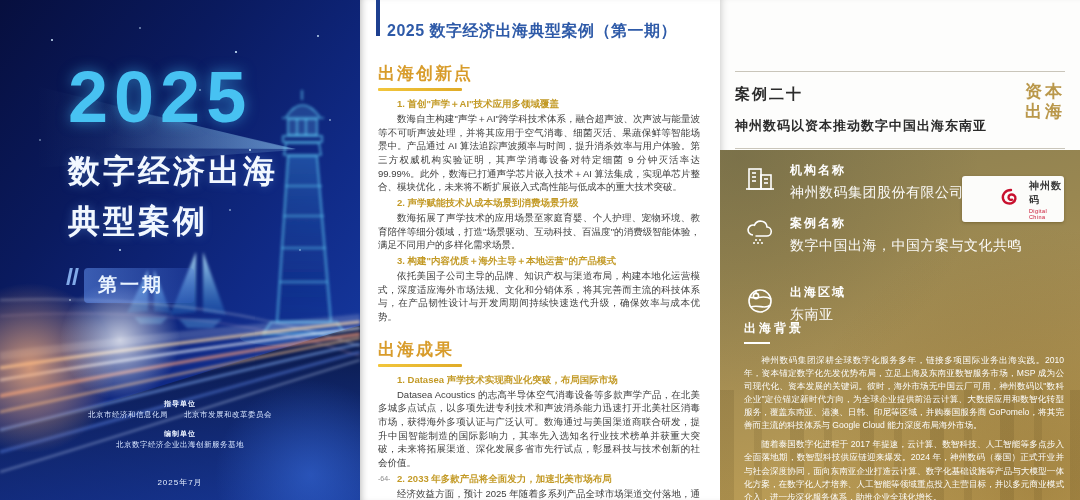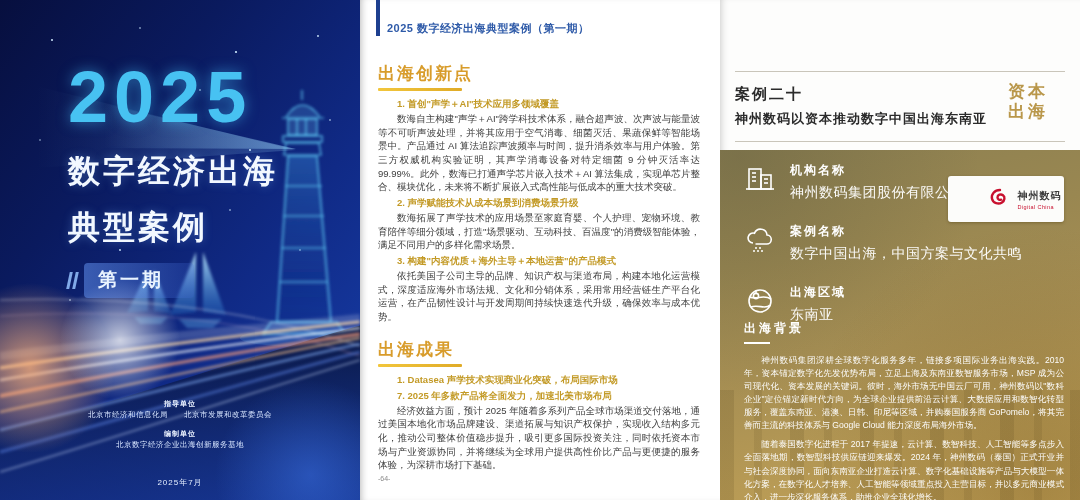--- a/index.html
+++ b/index.html
@@ -8,71 +8,71 @@
 
   
   .page-cover { position:relative; width:360px; height:500px; flex:0 0 360px;
     background:linear-gradient(128deg,#070f3e 0%,#0a1a5e 30%,#102a86 62%,#1840ad 100%); overflow:hidden; }
   .cover-art { position:absolute; inset:0; }
   .cover-text { position:absolute; left:68px; top:56px; z-index:3; }
   .cover-year { font-size:72px; font-weight:800; letter-spacing:6px; color:#47c2f2;
     text-shadow:0 0 14px rgba(70,190,245,.55); }
   .cover-title { font-size:32px; font-weight:800; letter-spacing:3px; color:#f2f8ff;
     text-shadow:0 0 10px rgba(120,180,255,.35); margin-top:12px; }
-  .cover-title + .cover-title { }
-  .issue-badge { margin-top:13px; display:inline-flex; align-items:center; }
+  .cover-title + .cover-title { margin-top:6px; }
+  .issue-badge { margin-top:24px; display:inline-flex; }
   .badge-bars { display:inline-flex; gap:3px; margin-right:7px; }
   .badge-bars i { display:block; width:3px; height:17px; background:rgba(150,195,255,.85); transform:skewX(-12deg); }
   .badge-box { background:linear-gradient(90deg,rgba(105,155,250,.50),rgba(60,100,210,.22));
     border-radius:4px; padding:4px 30px 5px 14px; font-size:19px; font-weight:700;
     color:#eaf4ff; letter-spacing:3px; }
   .cover-footer { position:absolute; left:0; right:0; bottom:12px; text-align:center; z-index:3; }
   .f-label { font-size:7px; font-weight:700; color:#eaf2ff; letter-spacing:1px; margin-top:9px; }
   .f-text { font-size:7.5px; color:#d7e5ff; margin-top:1px; letter-spacing:.5px; }
   .f-date { font-size:8px; color:#e4eeff; margin-top:27px; letter-spacing:1px; }
 
   
   .page-middle { position:relative; width:360px; height:500px; flex:0 0 360px; background:#ffffff;
     box-shadow:inset 6px 0 8px -6px rgba(0,0,0,.35); }
   .mid-headbar { position:absolute; left:16px; top:0; width:4px; height:36px; background:#1d3f8f; }
-  .mid-header { position:absolute; left:27px; top:21px; font-size:11px; font-weight:700; color:#2e5aa8; letter-spacing:.5px; }
+  .mid-header { position:absolute; left:27px; top:21px; font-size:16px; font-weight:700; color:#2e5aa8; letter-spacing:.5px; }
   .mid-content { position:absolute; left:18px; right:20px; top:62px; }
   .sec-title { font-size:17px; font-weight:800; color:#d89c2b; letter-spacing:2px; }
   .sec-underline { width:84px; height:3px; background:linear-gradient(90deg,#f2c63c,#e0ab27); margin:3px 0 7px; border-radius:1px; }
   .sub-head { font-size:9.5px; font-weight:700; color:#c39a26; text-indent:2em; margin-top:3px; }
   .body-p { font-size:9.5px; line-height:1.44; color:#3d3d3d; text-align:justify; text-indent:2em; margin:1px 0 2px; }
   .sec-gap { height:12px; }
   .page-num { position:absolute; left:18px; bottom:18px; font-size:7px; color:#8a8a8a; }
 
   
   .page-right { position:relative; width:360px; height:500px; flex:0 0 360px; background:#fdfdfc;
     box-shadow:inset 6px 0 8px -6px rgba(0,0,0,.25); }
   .case-head { position:absolute; left:15px; right:15px; top:71px;
     border-top:1.5px solid #c9c5ba; border-bottom:1.5px solid #c9c5ba; padding:13px 0 13px; }
   .case-number { font-size:15px; font-weight:800; color:#2b2b2b; letter-spacing:2px; }
-  .case-title { font-size:13px; font-weight:800; color:#2b2b2b; margin-top:6px; letter-spacing:1px; }
-  .case-tag { position:absolute; right:0; top:10px; display:flex; align-items:center; gap:4px; }
+  .case-title { font-size:13px; font-weight:800; color:#2b2b2b; margin-top:13px; letter-spacing:1px; }
+  .case-tag { position:absolute; right:0; top:10px; display:flex; align-items:center; gap:4px;flex-direction:column; }
   .tag-text { text-align:right; font-size:17px; font-weight:800; color:#b9974a; line-height:1.15; letter-spacing:3px; }
   .tag-strip { width:13px; border-radius:2px; background:linear-gradient(180deg,#c9a84c,#b3913c);
     box-shadow:inset 0 0 0 1px rgba(255,255,255,.25);
     background-image:repeating-linear-gradient(180deg,rgba(255,255,255,.55) 0 1.5px,rgba(0,0,0,0) 1.5px 5px); }
   .gold-area { position:absolute; left:0; right:0; top:150px; bottom:0;
     background:linear-gradient(168deg,#8d8051 0%,#998751 28%,#a78f53 55%,#b79a55 80%,#c0a057 100%); }
   .gold-area::before { content:""; position:absolute; inset:0;
     background:radial-gradient(ellipse at 88% 96%, rgba(110,80,25,.30), rgba(0,0,0,0) 55%),
                radial-gradient(ellipse at 6% 2%, rgba(75,75,55,.28), rgba(0,0,0,0) 50%); }
   .gold-area::after { content:""; position:absolute; left:0; right:0; bottom:0; height:110px; opacity:.14;
     background:repeating-linear-gradient(90deg, rgba(60,45,10,.9) 0 14px, rgba(0,0,0,0) 14px 34px, rgba(60,45,10,.7) 34px 42px, rgba(0,0,0,0) 42px 70px); }
   .info-row { position:absolute; left:24px; display:flex; align-items:flex-start; z-index:2; }
   .info-icon { width:32px; height:32px; flex:0 0 32px; margin-right:14px; color:#fff; }
   .info-icon svg { width:32px; height:32px; }
   .info-label { font-size:12px; font-weight:800; color:#ffffff; letter-spacing:2px; }
   .info-value { font-size:14px; color:rgba(255,255,255,.96); margin-top:5px; letter-spacing:.5px; }
-  .row-1 { top:12px; } .row-2 { top:73px; } .row-3 { top:134px; }
-  .brand-logo { position:absolute; right:16px; top:26px; width:116px; height:46px; background:#fcfcfa;
+  .row-1 { top:12px; } .row-2 { top:65px; } .row-3 { top:134px; }
+  .brand-logo { position:absolute; right:16px; top:26px; width:102px; height:46px; background:#fcfcfa;
     border-radius:3px; display:flex; align-items:center; justify-content:center; gap:5px; z-index:2;
     box-shadow:0 1px 3px rgba(60,45,0,.35);padding-left:36px; }
   .logo-mark svg { width:26px; height:26px; display:block; }
   .logo-name { font-size:10px; font-weight:800; color:#3a3a3a; letter-spacing:1px; }
   .logo-sub { font-size:5.5px; color:#c8102e; margin-top:1px; letter-spacing:.4px; }
   .bg-section { position:absolute; left:24px; right:16px; top:170px; z-index:2; }
   .bg-title { font-size:12px; font-weight:800; color:#ffffff; letter-spacing:3px; }
   .bg-underline { width:26px; height:2px; background:#fff; margin:5px 0 10px; }
   .bg-p { font-size:8.6px; line-height:1.52; color:#ffffff; text-align:justify; text-indent:2em; margin-bottom:6px; opacity:.97; }
 </style>
@@ -209,30 +209,31 @@
     <div class="mid-content">
 
       <div>
         <div class="sec-title">出海创新点</div>
         <div class="sec-underline"></div>
         <div class="sub-head">1. 首创"声学＋AI"技术应用多领域覆盖</div>
         <p class="body-p">数海自主构建"声学＋AI"跨学科技术体系，融合超声波、次声波与能量波等不可听声波处理，并将其应用于空气消毒、细菌灭活、果蔬保鲜等智能场景中。产品通过 AI 算法追踪声波频率与时间，提升消杀效率与用户体验。第三方权威机构实验证明，其声学消毒设备对特定细菌 9 分钟灭活率达 99.99%。此外，数海已打通声学芯片嵌入技术＋AI 算法集成，实现单芯片整合、模块优化，未来将不断扩展嵌入式高性能与低成本的重大技术突破。</p>
         <div class="sub-head">2. 声学赋能技术从成本场景到消费场景升级</div>
         <p class="body-p">数海拓展了声学技术的应用场景至家庭育婴、个人护理、宠物环境、教育陪伴等细分领域，打造"场景驱动、互动科技、百温度"的消费级智能体验，满足不同用户的多样化需求场景。</p>
         <div class="sub-head">3. 构建"内容优质＋海外主导＋本地运营"的产品模式</div>
-        <p class="body-p">依托美国子公司主导的品牌、知识产权与渠道布局，构建本地化运营模式，深度适应海外市场法规、文化和分销体系，采用常用经营链生产平台化运营，在产品韧性设计与开发周期间持续快速迭代升级，确保效率与成本优势。</p>
+        <p class="body-p">依托美国子公司主导的品牌、知识产权与渠道布局，构建本地化运营模式，深度适应海外市场法规、文化和分销体系，将其完善而主流的科技体系与，在产品韧性设计与开发周期间持续快速迭代升级，确保效率与成本优势。</p>
       </div>
 
       <div class="sec-gap"></div>
 
       <div>
         <div class="sec-title">出海成果</div>
         <div class="sec-underline"></div>
         <div class="sub-head">1. Datasea 声学技术实现商业化突破，布局国际市场</div>
-        <div class="sub-head">7. 2025 年多款产品将全面发力，加速北美市场布局</div>
+        <p class="body-p">Datasea Acoustics 的志高半导体空气消毒设备等多款声学产品，在北美多城多点试点，以多项先进专利技术和声波消杀能力迅速打开北美社区消毒市场，获得海外多项认证与广泛认可。数海通过与美国渠道商联合研发，提升中国智能制造的国际影响力，其率先入选知名行业技术榜单并获重大突破，未来将拓展渠道、深化发展多省市先行试点，彰显科技与技术创新的社会价值。</p>
+        <div class="sub-head">2. 2033 年多款产品将全面发力，加速北美市场布局</div>
         <p class="body-p">经济效益方面，预计 2025 年随着多系列产品全球市场渠道交付落地，通过美国本地化市场品牌建设、渠道拓展与知识产权保护，实现收入结构多元化，推动公司整体价值稳步提升，吸引更多国际投资关注，同时依托资本市场与产业资源协同，并将继续为全球用户提供高性价比产品与更便捷的服务体验，为深耕市场打下基础。</p>
 
       </div>
     </div>
 
     <div class="page-num">-64-</div>
   </section>
 
   <section class="page-right">
     <div class="case-head">

